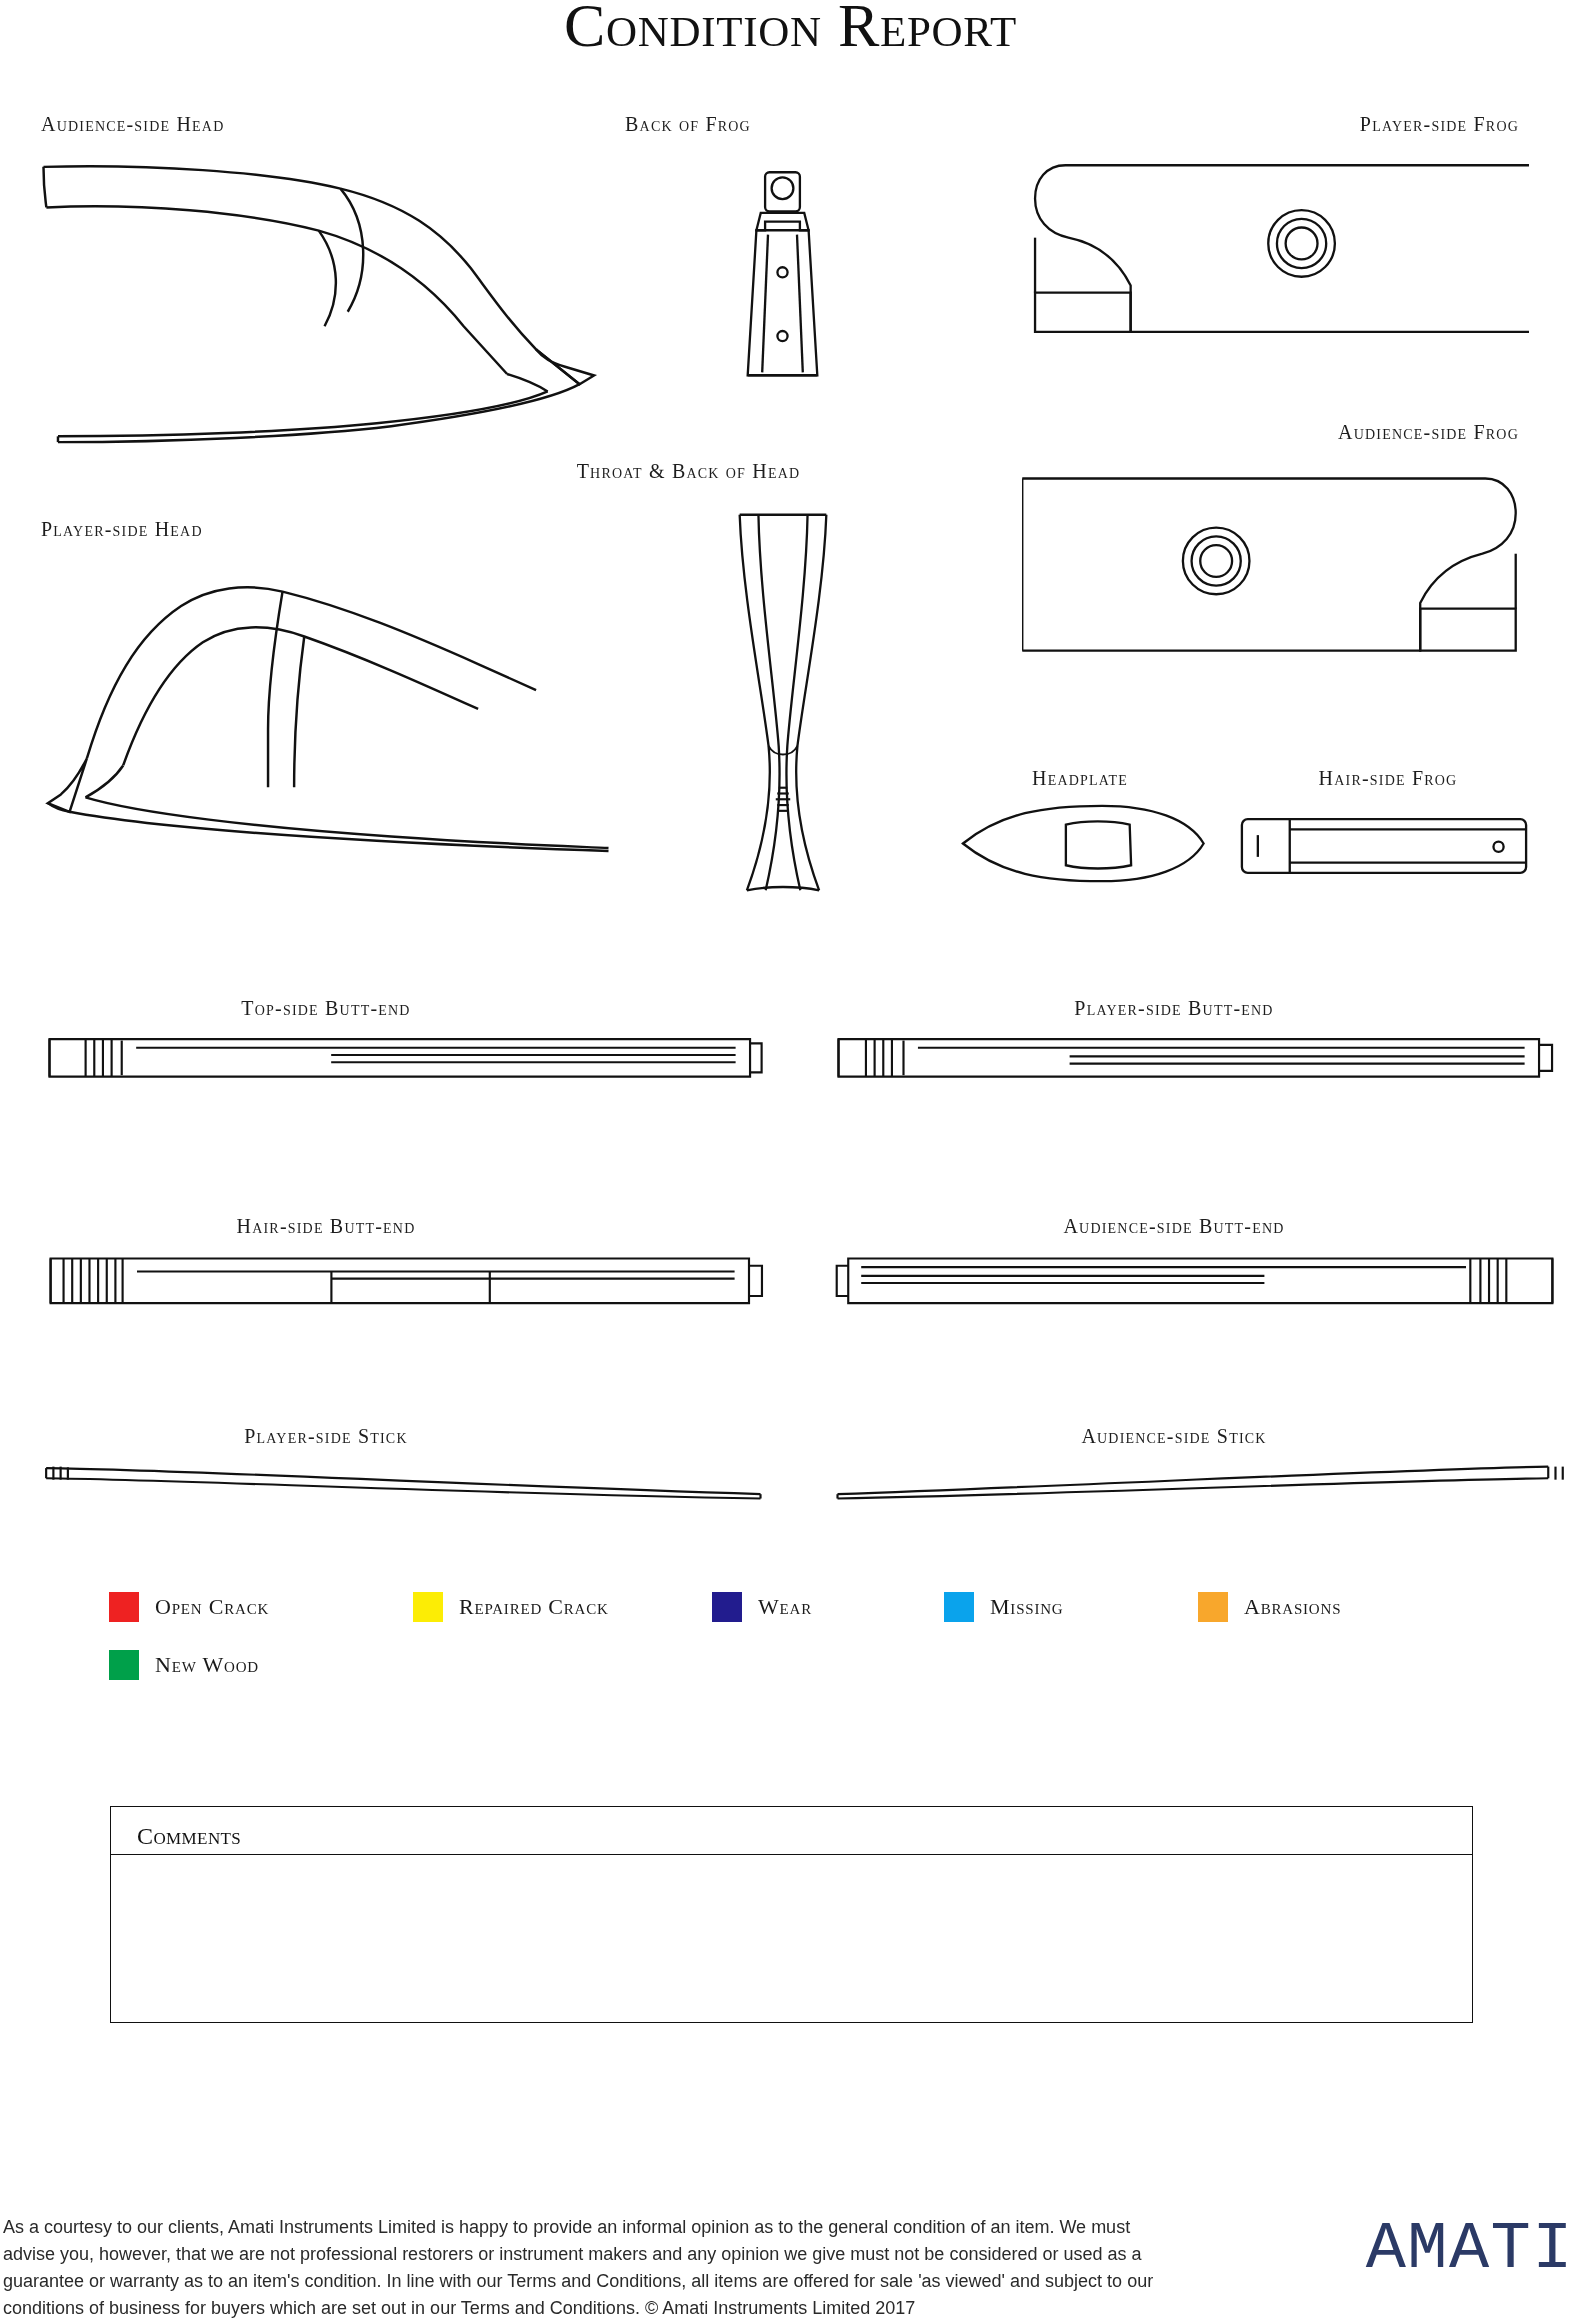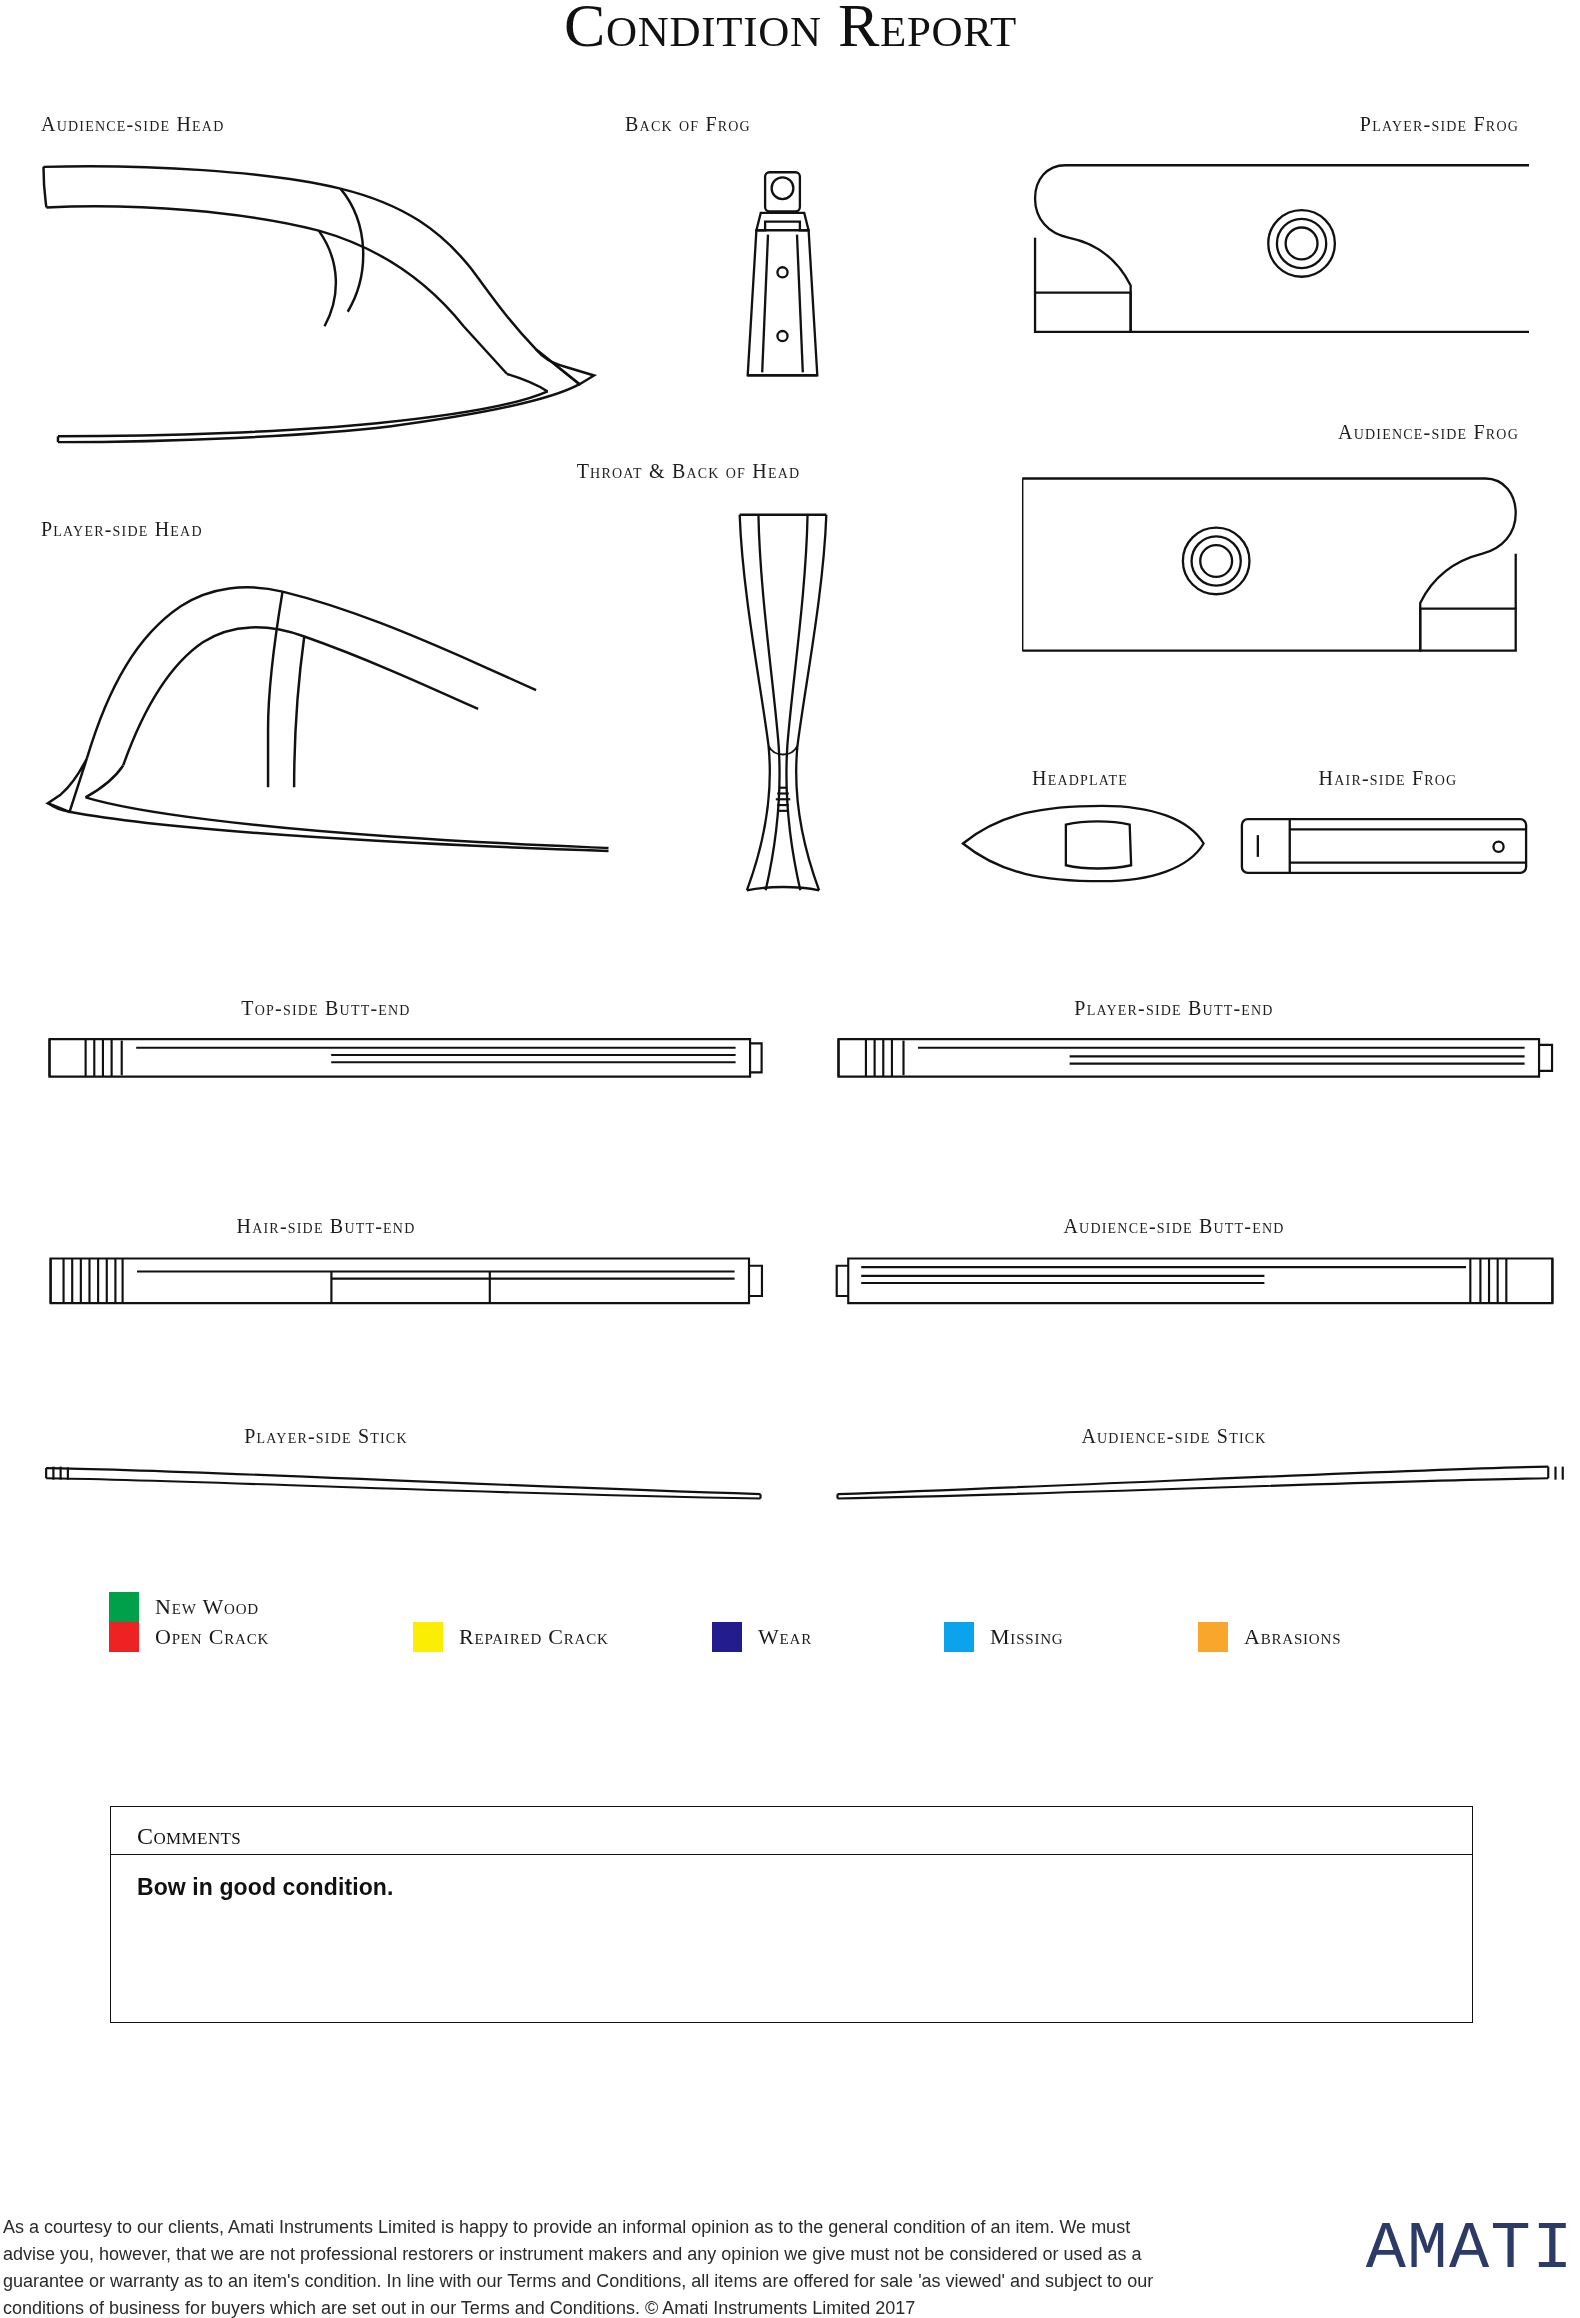--- a/index.html
+++ b/index.html
@@ -288,54 +288,53 @@
       <path d="M20 58 C400 44 800 24 1000 20"></path>
       <path d="M20 64 C400 56 800 38 1000 36"></path>
       <path d="M20 58 L20 64"></path>
       <path d="M1000 20 L1000 36"></path>
       <path d="M1010 20 L1010 38"></path>
       <path d="M1020 20 L1020 38"></path>
     </svg>
   </div>
 
   <div class="legend">
+    <div class="lg-row" style="margin-bottom:27.5px;">
+      <div class="lg-item" style="width:304px;">
+        <span class="sw" style="background:#ee2222;"></span>
+        <span class="lg-text">Open Crack</span>
+      </div>
+      <div class="lg-item" style="width:299px;">
+        <span class="sw" style="background:#fced05;"></span>
+        <span class="lg-text">Repaired Crack</span>
+      </div>
+      <div class="lg-item" style="width:232px;">
+        <span class="sw" style="background:#221c8e;"></span>
+        <span class="lg-text">Wear</span>
+      </div>
+      <div class="lg-item" style="width:254px;">
+        <span class="sw" style="background:#0aa3ec;"></span>
+        <span class="lg-text">Missing</span>
+      </div>
+      <div class="lg-item">
+        <span class="sw" style="background:#f8a72c;"></span>
+        <span class="lg-text">Abrasions</span>
+      </div>
+    </div>
     <div class="lg-row">
       <div class="lg-item">
         <span class="sw" style="background:#00a04a;"></span>
         <span class="lg-text">New Wood</span>
       </div>
     </div>
-    <div class="lg-row" style="margin-bottom:27.5px;">
-      <div class="lg-item" style="width:304px;">
-        <span class="sw" style="background:#ee2222;"></span>
-        <span class="lg-text">Open Crack</span>
-      </div>
-      <div class="lg-item" style="width:299px;">
-        <span class="sw" style="background:#fced05;"></span>
-        <span class="lg-text">Repaired Crack</span>
-      </div>
-      <div class="lg-item" style="width:232px;">
-        <span class="sw" style="background:#221c8e;"></span>
-        <span class="lg-text">Wear</span>
-      </div>
-      <div class="lg-item" style="width:254px;">
-        <span class="sw" style="background:#0aa3ec;"></span>
-        <span class="lg-text">Missing</span>
-      </div>
-      <div class="lg-item">
-        <span class="sw" style="background:#f8a72c;"></span>
-        <span class="lg-text">Abrasions</span>
-      </div>
-    </div>
   </div>
 
   <div class="comments-box">
     <div class="comments-head">
       <span>Comments</span>
     </div>
-    <div class="comments-body">Bow in good condition.</div>
   </div>
 
   <div class="footer-text">As a courtesy to our clients, Amati Instruments Limited is happy to provide an informal opinion as to the general condition of an item. We must advise you, however, that we are not professional restorers or instrument makers and any opinion we give must not be considered or used as a guarantee or warranty as to an item's condition. In line with our Terms and Conditions, all items are offered for sale 'as viewed' and subject to our conditions of business for buyers which are set out in our Terms and Conditions. © Amati Instruments Limited 2017</div>
   <div class="brand">AMATI</div>
 
 </div>
 
 
 </body></html>

